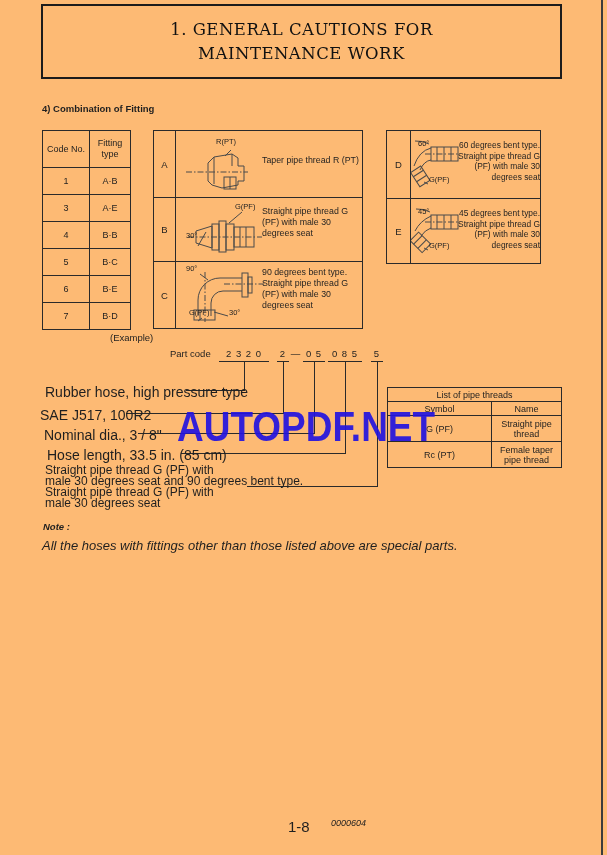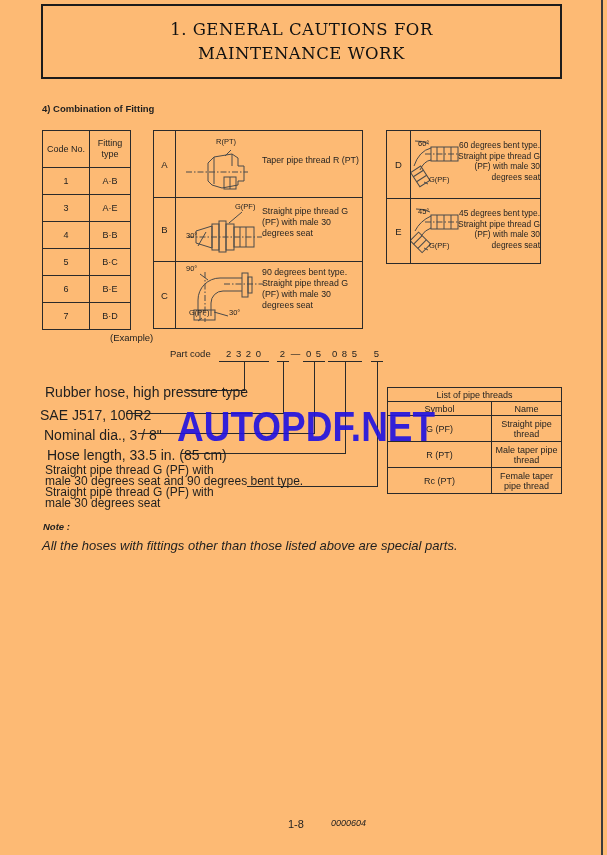--- a/index.html
+++ b/index.html
@@ -80,21 +80,21 @@
   .watermark {
     position:absolute; left:177px; top:403px; z-index:6;
     font-size:42px; font-weight:bold; letter-spacing:0px;
     transform:scaleX(0.88); transform-origin:left top; opacity:0.92;
     white-space:nowrap;
   }
 
   .note-label { position:absolute; left:43px; top:521px; font-size:9.5px; font-weight:bold; font-style:italic; }
   .note-text  { position:absolute; left:42px; top:538px; font-size:13px; font-style:italic; }
 
-  .footer-page { position:absolute; left:288px; top:818px; font-size:11px; }
+  .footer-page { position:absolute; left:288px; top:818px; font-size:15px; }
   .footer-code { position:absolute; left:331px; top:818px; font-size:9px; font-style:italic; }
 </style>
 </head>
 <body>
 
 <div class="page">
 
   <div class="page-edge"></div>
 
   <div class="header-box">
@@ -301,24 +301,20 @@
     </tr>
     <tr class="hd">
       <td class="s">Symbol</td>
       <td class="n">Name</td>
     </tr>
     <tr class="dr">
       <td class="s">G (PF)</td>
       <td class="n">Straight pipe thread</td>
     </tr>
     <tr class="dr">
-      <td class="s">R (PT)</td>
-      <td class="n">Male taper pipe thread</td>
-    </tr>
-    <tr class="dr">
       <td class="s">Rc (PT)</td>
       <td class="n">Female taper pipe thread</td>
     </tr>
   </tbody>
     </table>
 
   <div class="watermark" style="color: rgb(34, 19, 224);">AUTOPDF.NET</div>
 
   <div class="note-label">Note :</div>
   <div class="note-text">All the hoses with fittings other than those listed above are special parts.</div>

